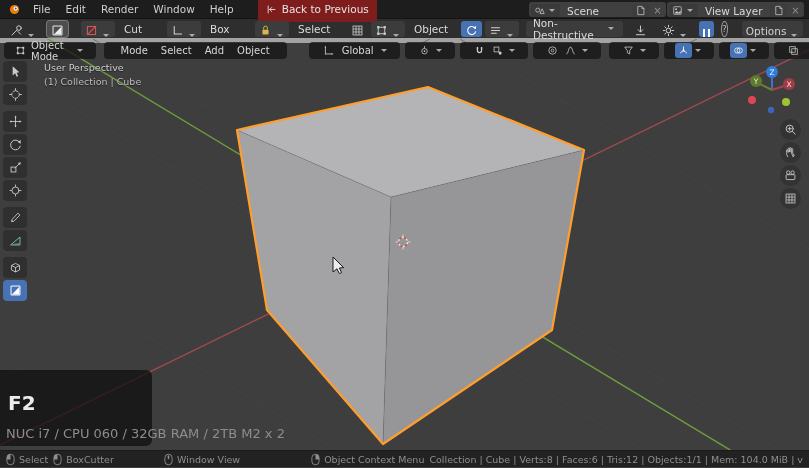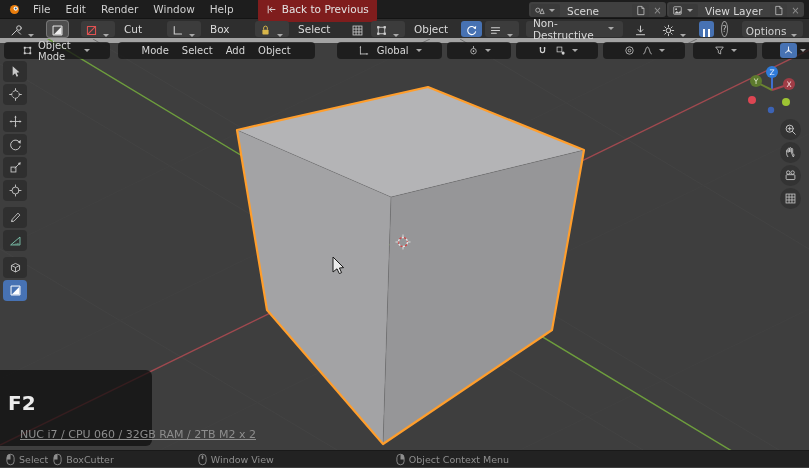--- a/index.html
+++ b/index.html
@@ -39,21 +39,21 @@
   .pbars{display:flex;gap:2.5px;}
   .pbars i{width:2.5px;height:8px;background:#fff;display:block;}
   .qmark{width:14px;height:14px;border:1px solid #9a9a9a;border-radius:50%;display:flex;
          align-items:center;justify-content:center;font-size:9px;color:#bbb;}
   
   .viewport{position:absolute;top:39px;left:0;width:809px;height:411px;}
   .scene{position:absolute;left:0;top:0;}
   .vph{position:absolute;top:3px;left:4px;right:4px;display:flex;align-items:flex-start;
        gap:8px;font-size:10px;color:#d6d6d6;}
   .hpill{display:flex;align-items:center;background:rgba(22,22,22,0.78);border-radius:4px;
-         height:17px;padding:0 18px;gap:1px;}
+         height:17px;padding:0 11px;gap:1px;}
   .hmenu{padding:0 6px;}
   .hic{width:17px;height:15px;display:flex;align-items:center;justify-content:center;
        border-radius:3px;color:#cfcfcf;}
   .hic.on{background:#4772b3;color:#fff;}
   .hic.sel{background:#5c5c5c;color:#fff;}
   .mid{margin-left:14px;display:flex;gap:5px;}
   .rgt{margin-left:auto;display:flex;gap:5px;}
   .ltools{position:absolute;left:3px;top:22px;display:flex;flex-direction:column;}
   .lgrp{display:flex;flex-direction:column;gap:2px;margin-bottom:6px;}
   .lbtn{width:24px;height:21px;background:#2f2f2f;border-radius:4px;display:flex;
@@ -61,21 +61,21 @@
   .lbtn.on{background:#4772b3;color:#fff;}
   .vtext{position:absolute;left:44px;top:22px;font-size:9.5px;line-height:14px;color:#cfcfcf;
          text-shadow:0 1px 1px rgba(0,0,0,.55);}
   .vtext .l2{color:#bcbcbc;}
   .sideb{position:absolute;right:8px;top:80px;display:flex;flex-direction:column;gap:2px;}
   .sbtn{width:21px;height:21px;border-radius:50%;background:rgba(42,42,42,0.55);display:flex;
         align-items:center;justify-content:center;color:#c6c6c6;}
   .cast{position:absolute;left:0;top:331px;width:152px;height:76px;background:rgba(12,12,12,0.72);
         border-radius:0 6px 6px 0;}
   .castkey{position:absolute;left:8px;top:21px;font-size:20px;font-weight:bold;color:#ececec;}
-  .casthw{position:absolute;left:20px;bottom:5px;font-size:11px;color:#8d8d8d;white-space:nowrap;text-decoration:underline;}
+  .casthw{position:absolute;left:6px;bottom:5px;font-size:13px;color:#8d8d8d;white-space:nowrap;}
   
   .statusbar{position:absolute;left:0;top:450px;width:809px;height:17px;border-top:1px solid #191919;
              background:#222;display:flex;align-items:center;font-size:9.5px;color:#8f8f8f;
              padding:0 6px;box-sizing:border-box;gap:5px;}
   .hint{display:flex;align-items:center;gap:4px;white-space:nowrap;}
   .g80{width:74px;} .g115{width:112px;}
   .sstats{margin-left:auto;white-space:nowrap;flex-shrink:0;color:#8f8f8f;}
 </style>
 </head>
 <body>
@@ -630,20 +630,24 @@
             </svg>
           </span>
         <span class="lbtn on">
             <svg class="ic ic14">
               <use href="#s-boxcut"></use>
             </svg>
           </span>
       </div>
     </div>
 
+    <div class="vtext">
+      <div>User Perspective</div>
+      <div class="l2">(1) Collection | Cube</div>
+    </div>
 
     <div class="sideb">
       <span class="sbtn">
           <svg class="ic ic14">
             <use href="#s-magnifier"></use>
           </svg>
         </span>
       <span class="sbtn">
           <svg class="ic ic14">
             <use href="#s-hand"></use>
@@ -687,15 +691,16 @@
         </svg>
       <span>Window View</span>
     </span>
     <span class="g115"></span>
     <span class="hint">
       <svg class="ic icm">
           <use href="#s-mouse-r"></use>
         </svg>
       <span>Object Context Menu</span>
     </span>
+    <span class="sstats">Collection | Cube | Verts:8 | Faces:6 | Tris:12 | Objects:1/1 | Mem: 104.0 MiB | v</span>
   </div>
 
 </div>
 
 </body></html>

